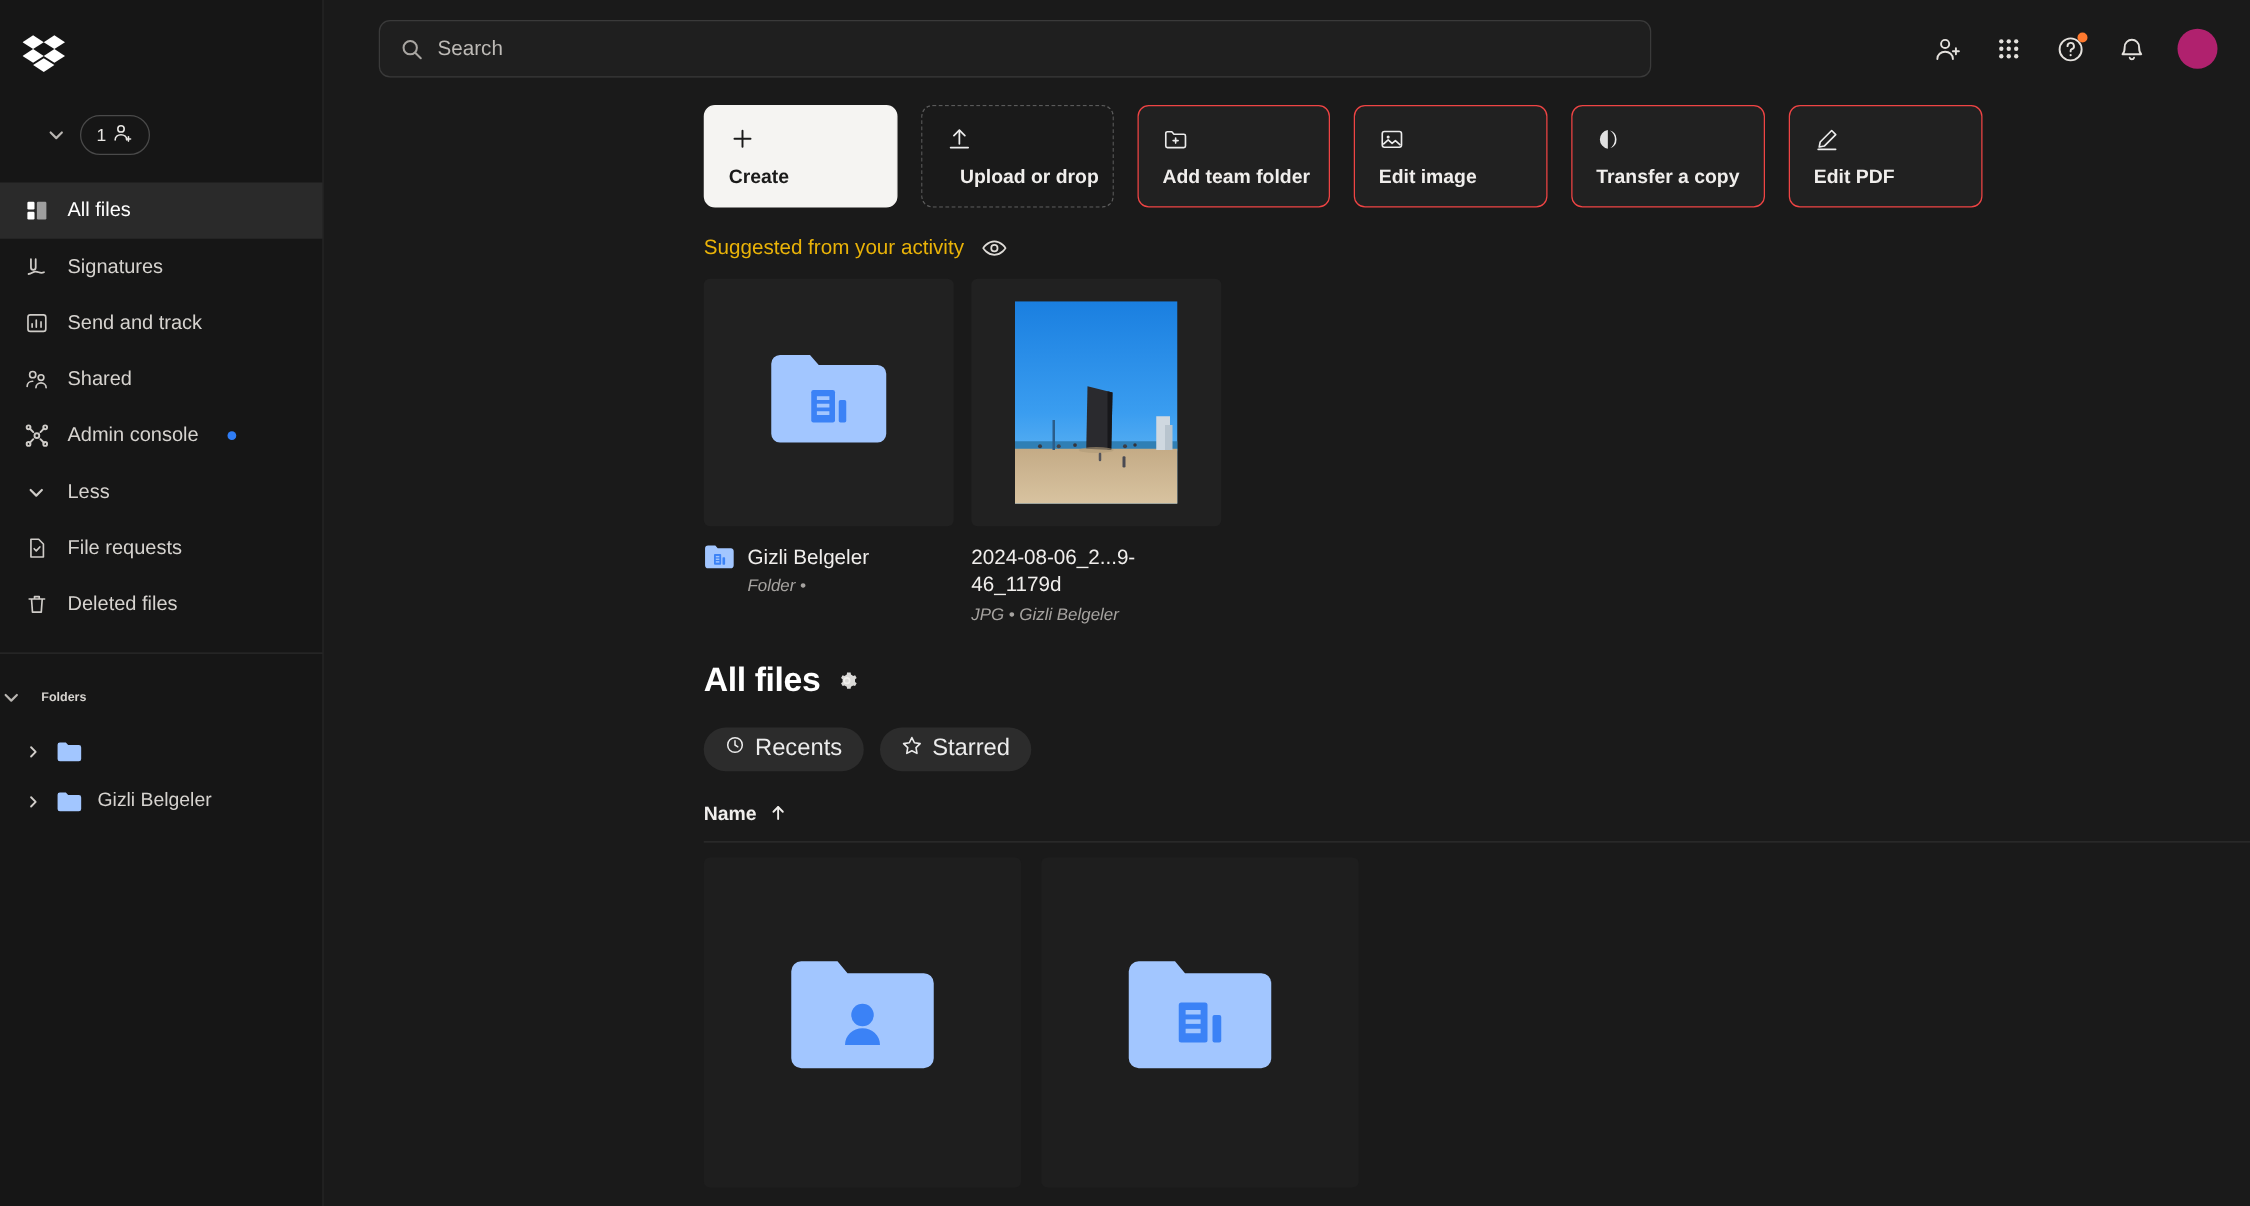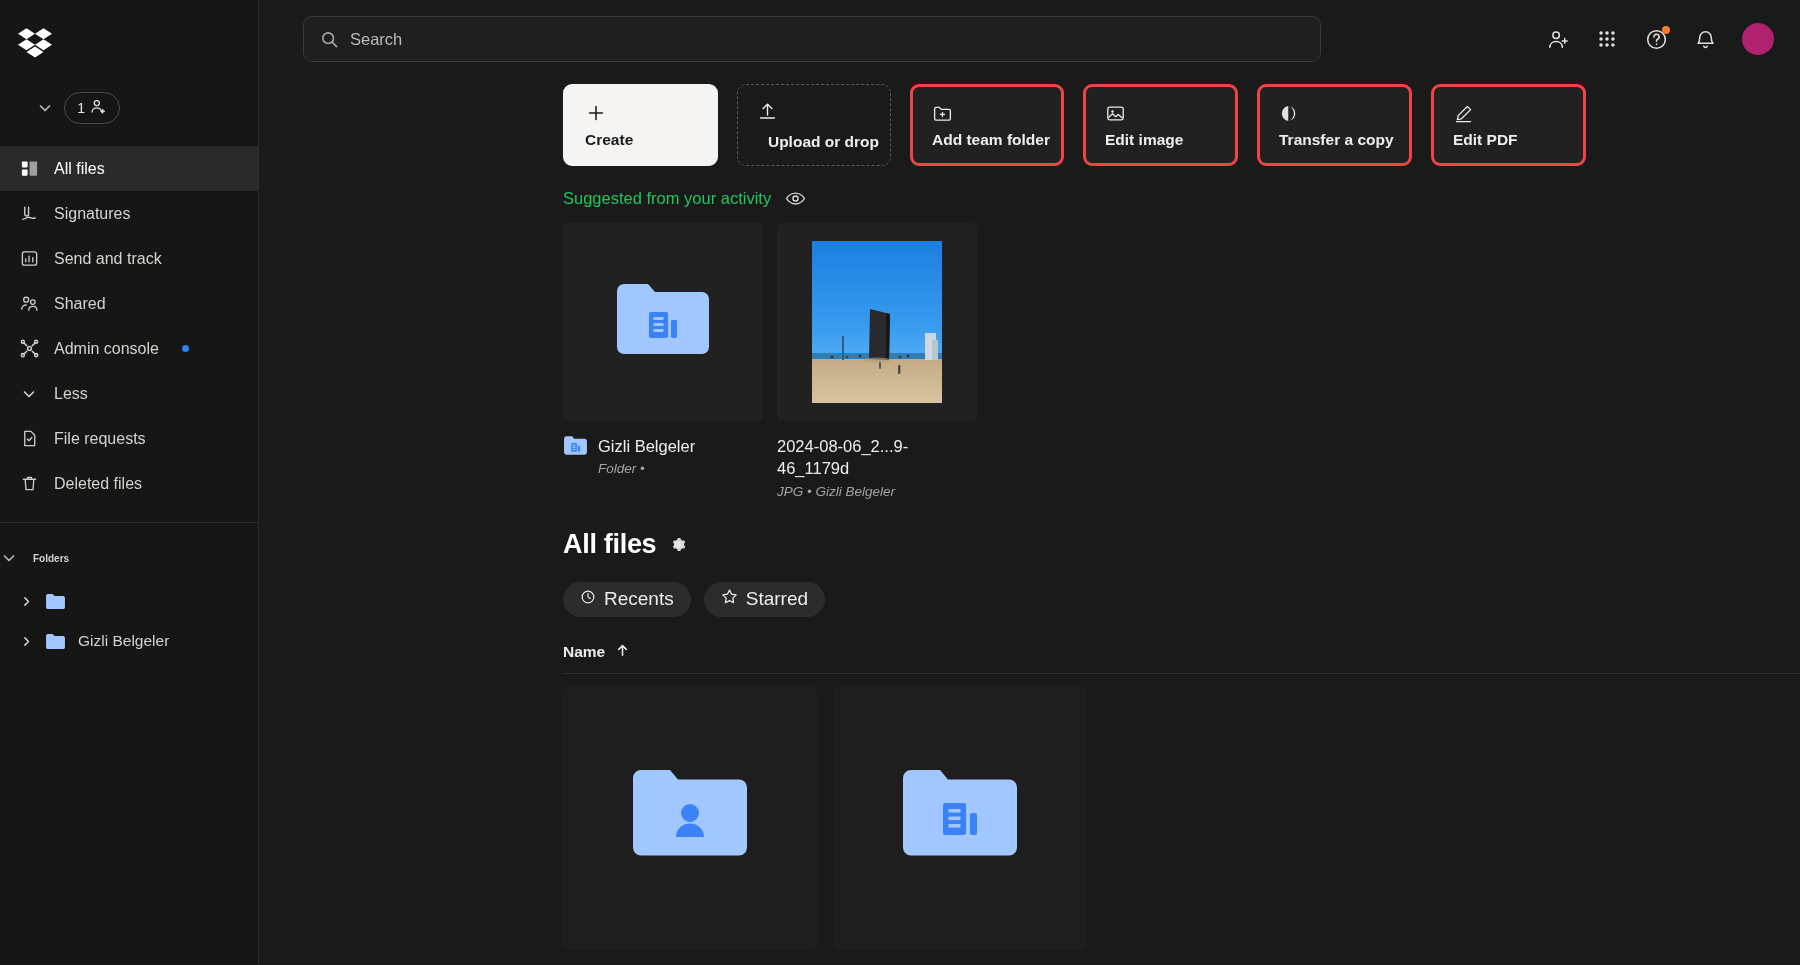--- a/index.html
+++ b/index.html
@@ -64,37 +64,37 @@
   .search-ph { font-size: 16.5px; color: #bdbab6; }
   .top-icons { margin-left: auto; display: flex; align-items: center; gap: 25px; }
   .t-icon { width: 24px; height: 24px; color: #e4e1dd; cursor: pointer; position: relative; display: flex; align-items: center; justify-content: center; }
   .badge-dot { position: absolute; top: -1px; right: -2px; width: 8px; height: 8px; border-radius: 50%; background: #ff7a2f; }
   .avatar { width: 32px; height: 32px; border-radius: 50%; background: #b0216e; cursor: pointer; }
 
   
   .actions { display: flex; gap: 19px; padding-left: 304px; margin-top: 6px; }
   .act {
     width: 155px; height: 82px; border-radius: 9px; background: #212121;
-    border: 3px solid #ef4444; padding: 14px 0 0 19px; cursor: pointer;
+    border: 1px solid #ef4444; padding: 14px 0 0 19px; cursor: pointer;
     display: flex; flex-direction: column; justify-content: space-between;
   }
   .act .aico { color: #ececec; height: 24px; display: flex; align-items: center; }
   .act .alabel { font-size: 15.5px; font-weight: bold; color: #f0eeec; padding-bottom: 14px; }
   .act.primary { background: #f5f4f2; border-color: #f5f4f2; }
   .act.primary .aico, .act.primary .alabel { color: #1a1a1a; }
   .act.dashed { background: transparent; border: 1px dashed #5a5a5a; text-align: center; }
   .act.w-upload { width: 154px; }
   .act.w-team { width: 154px; }
   .act.w-img { width: 155px; }
   .act.w-transfer { width: 155px; }
   .act.w-pdf { width: 155px; }
 
   
   .sug-head { display: flex; align-items: center; gap: 14px; padding-left: 304px; margin-top: 22px; }
-  .sug-title { font-size: 16.5px; color: #22c55e; }
+  .sug-title { font-size: 16.5px; color: #eab308; }
   .eye { color: #dedbd7; display: flex; cursor: pointer; }
 
   .sug-cards { display: flex; gap: 14px; padding-left: 304px; margin-top: 14px; }
   .sug-card { width: 200px; cursor: pointer; }
   .sug-thumb {
     width: 200px; height: 198px; background: #212121; border-radius: 5px;
     display: flex; align-items: center; justify-content: center; overflow: hidden;
   }
   .sug-meta { display: flex; align-items: flex-start; gap: 10px; margin-top: 14px; }
   .sug-name { font-size: 16.5px; color: #f0eeec; line-height: 1.35; }

